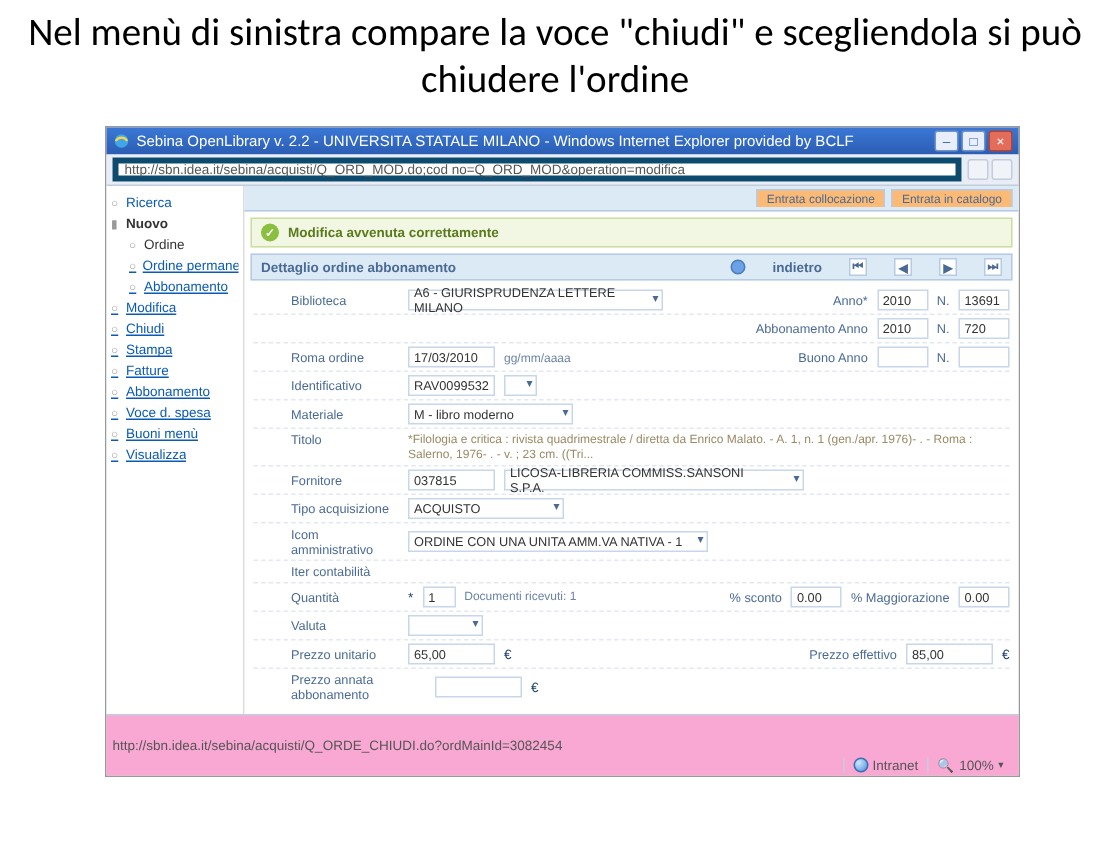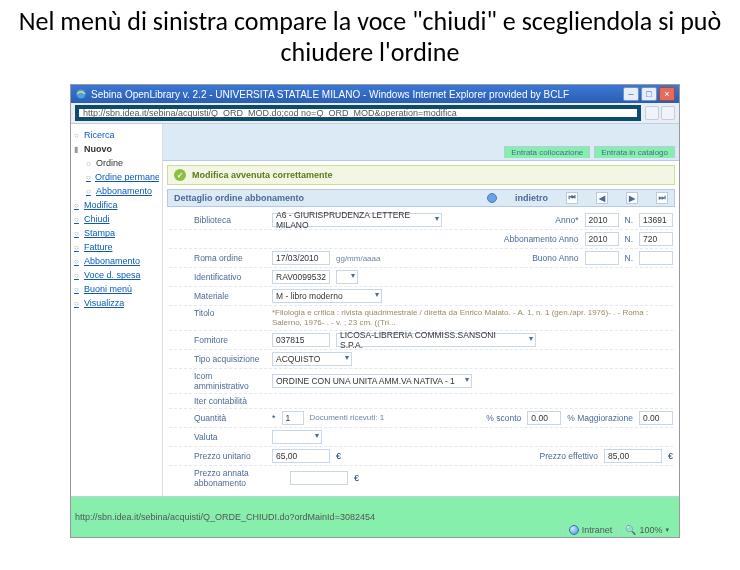--- a/index.html
+++ b/index.html
@@ -24,21 +24,21 @@
   
   .sidebar { width: 92px; padding: 4px 3px; border-right: 1px solid #ddd; }
   .side-item { display: flex; align-items: baseline; gap: 4px; padding: 2px 0; color: #0b5bb4; font-size: 9px; }
   .side-item .bullet { color: #999; font-size: 8px; width: 6px; }
   .side-item.link { text-decoration: underline; cursor: pointer; }
   .side-item .lbl { white-space: nowrap; overflow: hidden; }
   .sub { margin-left: 12px; }
   
   .main { flex: 1; }
   .tabstrip { background: #dceaf6; border-bottom: 1px solid #b7c9e3; padding: 2px 4px; display: flex; justify-content: flex-end; gap: 4px; }
-  .tab { background: #86efac; border: 1px solid #b7c9e3; border-bottom: none; font-size: 8px; padding: 1px 6px; color: #4a6a95; margin-top: 20px; }
+  .tab { background: #fdba74; border: 1px solid #b7c9e3; border-bottom: none; font-size: 8px; padding: 1px 6px; color: #4a6a95; }
   .msgbar { background: #f2f7e4; border: 1px solid #cede9f; margin: 4px; padding: 3px 6px; display: flex; align-items: center; gap: 6px; color: #5b7a1b; font-size: 9px; font-weight: bold; }
   .msgbar .check { width: 12px; height: 12px; border-radius: 6px; background: #8bbf3f; display: inline-flex; align-items: center; justify-content: center; color: #fff; font-size: 8px; }
   .sectionbar { background: #dceaf6; border: 1px solid #b7c9e3; margin: 0 4px; padding: 2px 6px; color: #4a6a95; font-weight: bold; font-size: 9px; display: flex; justify-content: space-between; align-items: center; }
   .sec-right { display: flex; align-items: center; gap: 18px; }
   .mini-btn { width: 12px; height: 12px; border: 1px solid #b7c9e3; background: #fff; display: inline-flex; align-items: center; justify-content: center; font-size: 8px; color: #4a6a95; }
   .back-ico { width: 10px; height: 10px; border-radius: 5px; background: #6aa1e7; border: 1px solid #4a7db8; }
   .form { padding: 4px 6px 6px; color: #1a3f6e; font-size: 9px; }
   .row { display: flex; align-items: center; gap: 6px; padding: 2px 0; border-bottom: 1px dashed #e3e8f0; }
   .row:last-child { border-bottom: none; }
   .row .lbl { width: 72px; color: #4a6a95; font-size: 8.5px; margin-left: 25px; }
@@ -46,21 +46,21 @@
   .field { background: #fff; border: 1px solid #c7d6ea; height: 14px; padding: 0 3px; font-size: 8.5px; color: #333; display: inline-flex; align-items: center; }
   .select { position: relative; padding-right: 14px; }
   .select::after { content: "▾"; position: absolute; right: 2px; top: 0; color: #4a6a95; font-size: 8px; }
   .small { width: 34px; }
   .med { width: 58px; }
   .wide { width: 170px; }
   .note { color: #6b84a8; font-size: 8px; }
   .spacer { flex: 1; }
   .titlebox { color: #9a8a66; font-size: 8px; line-height: 1.2; }
   
-  .statusbar { background: #86efac; border-top: 1px solid #c3cddb; font-size: 9px; color: #555; padding: 2px 4px; display: flex; align-items: center; }
+  .statusbar { background: #f9a8d4; border-top: 1px solid #c3cddb; font-size: 9px; color: #555; padding: 2px 4px; display: flex; align-items: center; }
   .statusbar .sb-left { flex: 1; white-space: nowrap; overflow: hidden; }
   .statusbar .sb-chunk { border-left: 1px solid #c3cddb; padding: 0 6px; display: flex; align-items: center; gap: 3px; margin-top: 26px; }
   .globe { width: 10px; height: 10px; border-radius: 5px; background: radial-gradient(circle at 30% 30%, #cfe8ff, #4a8fd9); border: 1px solid #3a6fae; }
 </style>
 </head>
 <body>
 
 <div class="slide">
   <div class="slide-title">Nel menù di sinistra compare la voce "chiudi" e scegliendola si può chiudere l'ordine</div>
 
@@ -206,21 +206,21 @@
             <span class="lbl">Titolo</span>
             <span class="titlebox" style="flex:1">*Filologia e critica : rivista quadrimestrale / diretta da Enrico Malato. - A. 1, n. 1 (gen./apr. 1976)-    . - Roma : Salerno, 1976-    . - v. ; 23 cm. ((Tri...</span>
           </div>
           <div class="row">
             <span class="lbl">Fornitore</span>
             <span class="field med">037815</span>
             <span class="field select" style="width:200px">LICOSA-LIBRERIA COMMISS.SANSONI S.P.A.</span>
           </div>
           <div class="row">
             <span class="lbl">Tipo acquisizione</span>
-            <span class="field select" style="width:80px">ACQUISTO</span>
+            <span class="field select" style="width:104px">ACQUISTO</span>
           </div>
           <div class="row">
             <span class="lbl">Icom amministrativo</span>
             <span class="field select" style="width:200px">ORDINE CON UNA UNITA AMM.VA NATIVA - 1</span>
           </div>
           <div class="row">
             <span class="lbl">Iter contabilità</span>
           </div>
           <div class="row">
             <span class="lbl">Quantità</span>

